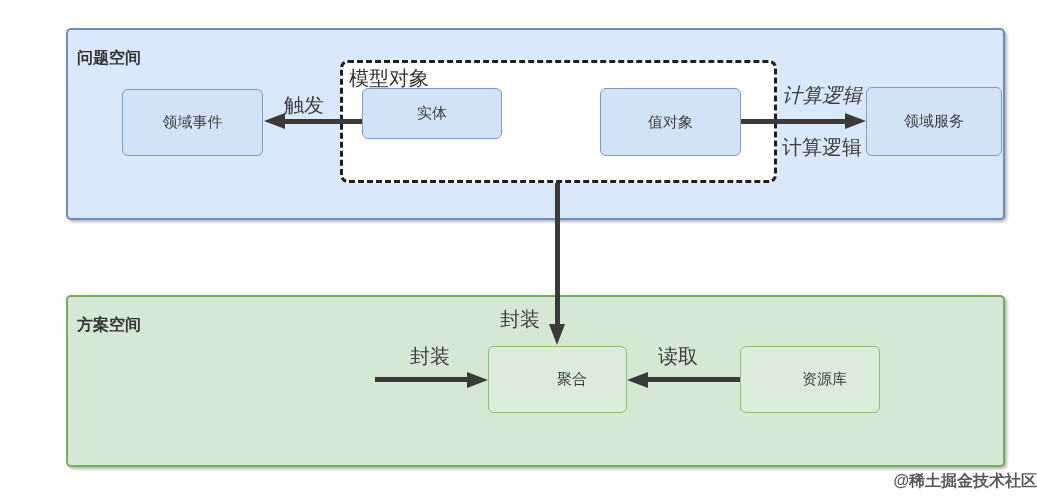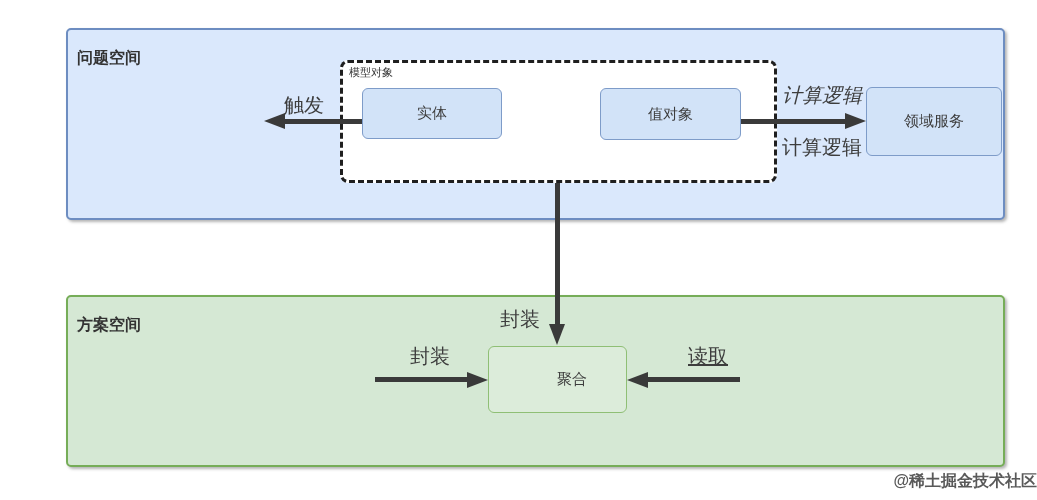--- a/index.html
+++ b/index.html
@@ -81,27 +81,27 @@
     box-sizing:border-box;
     left:340px; top:60px; width:437px; height:123px;
     background:#ffffff;
     border:3px dashed #1f1f1f;
     border-radius:8px;
     z-index:2;
   }
   .model-title{
     position:absolute;
     left:6px; top:2px;
-    font-size:11px;
+    font-size:20px;
     color:#333333;
     white-space:nowrap;
   }
   #box-domain-event { left:122px; top:89px;  width:141px; height:67px; }
   #box-entity       { left:362px; top:88px;  width:140px; height:51px; }
-  #box-value-object { left:600px; top:88px;  width:141px; height:52px; }
+  #box-value-object { left:600px; top:88px;  width:141px; height:68px; }
   #box-domain-service{left:866px; top:87px;  width:136px; height:69px; }
   #box-factory      { left:233px; top:345px; width:142px; height:68px; }
   #box-aggregate    { left:488px; top:346px; width:139px; height:67px; }
   #box-repository   { left:740px; top:346px; width:140px; height:67px; }
 
   .aline{ position:absolute; background:var(--arrow); z-index:4; }
   .aline.h{ height:5px; }
   .aline.v{ width:5px; }
   .ahead{ position:absolute; width:0; height:0; border-style:solid; border-color:transparent; z-index:4; }
   .ahead.left { border-width:8px 21px 8px 0; border-right-color:var(--arrow); }
@@ -125,21 +125,21 @@
     color:var(--text);
     white-space:nowrap;
     transform:translateX(-50%);
     z-index:5;
   }
   #label-trigger       { left:304px; top:92px; }
   #label-compute-logic { left:822px; top:82px;font-style:italic; }
   #label-business-policy{left:822px; top:134px; }
   #label-encap-v       { left:520px; top:306px; }
   #label-encap-h       { left:430px; top:343px; }
-  #label-read          { left:708px; top:343px;text-decoration:underline; }
+  #label-read          { left:678px; top:343px; }
 
   .watermark{
     position:absolute;
     right:0px; top:471px;
     font-size:16px;
     font-weight:600;
     color:rgba(60,60,60,0.85);
     white-space:nowrap;
     z-index:6;
   }
@@ -154,25 +154,27 @@
   </div>
 
   <div class="panel green">
     <span class="panel-title">方案空间</span>
   </div>
 
   <div class="model-dashed">
     <span class="model-title">模型对象</span>
   </div>
 
+  <div class="box blue" id="box-domain-event">领域事件</div>
   <div class="box blue" id="box-entity">实体</div>
   <div class="box blue" id="box-value-object">值对象</div>
   <div class="box blue" id="box-domain-service">领域服务</div>
 
   <div class="box green" id="box-aggregate">聚合</div>
+  <div class="box green" id="box-repository">资源库</div>
 
   <div class="aline h" id="line-trigger"></div>
   <div class="ahead left" id="head-trigger"></div>
 
   <div class="aline h" id="line-compute"></div>
   <div class="ahead right" id="head-compute"></div>
 
   <div class="aline v" id="line-encap-v"></div>
   <div class="ahead down" id="head-encap-v"></div>
 

